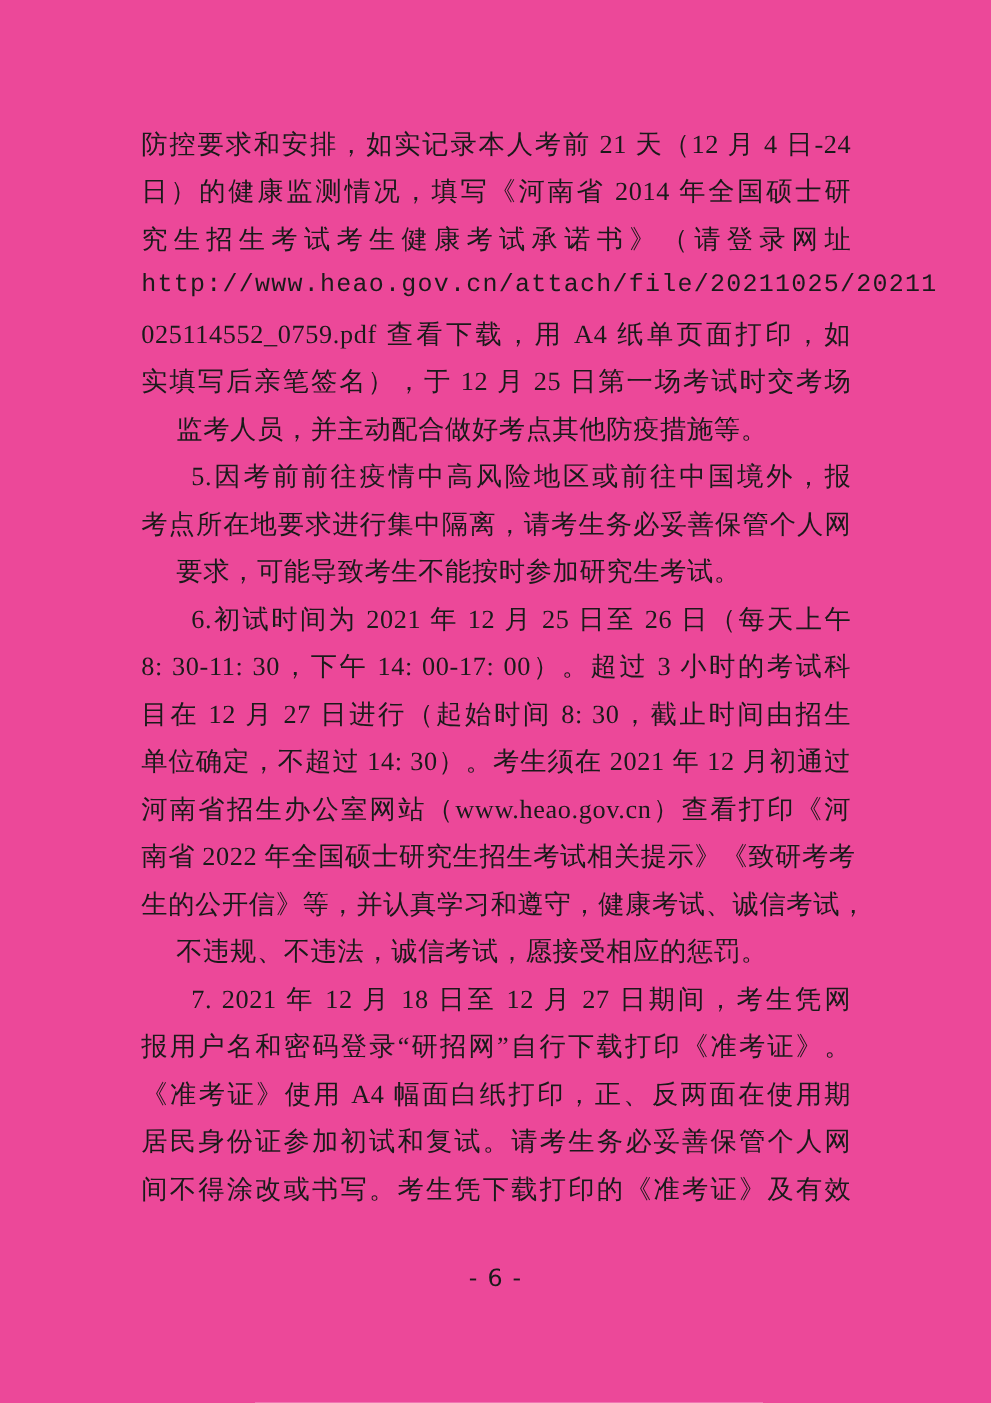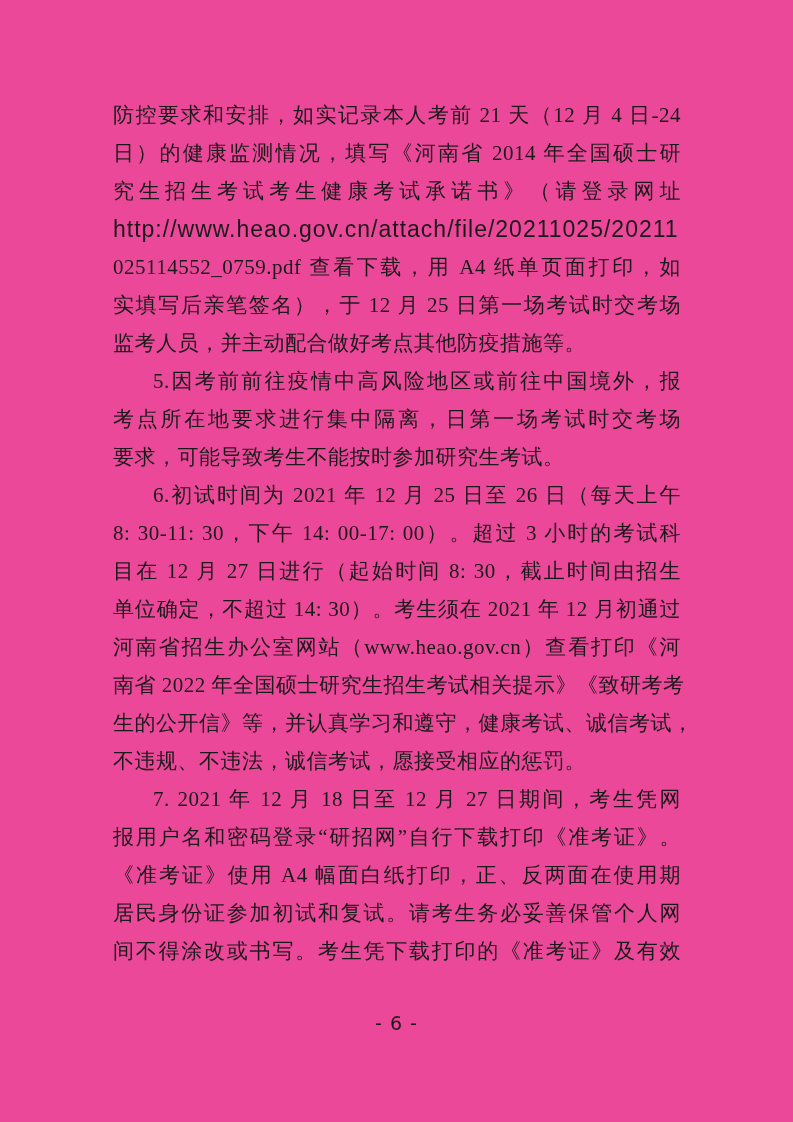--- a/index.html
+++ b/index.html
@@ -24,27 +24,28 @@
     font-size: 21px;
     line-height: 38px;
     height: 38px;
     white-space: nowrap;
     text-align: justify;
     text-align-last: justify;
     letter-spacing: 0.5px;
   }
   .line.para-end {
     text-align-last: left;
+    margin-left: 28px;
   }
   .line.indent {
     text-indent: 40px;
   }
   .line.url {
-    font-family: Liberation Sans, sans-serif;
-    font-size: 23px;
+    font-family: Liberation Mono, monospace;
+    font-size: 20px;
     letter-spacing: 1px;
     text-align-last: left;
   }
   .footer {
     position: absolute;
     left: 0; top: 1012px;
     width: 100%;
     text-align: center;
     font-size: 19px;
     font-family: "DejaVu Sans", "Liberation Sans", sans-serif;
@@ -58,21 +59,21 @@
 <div class="page">
   <div class="text-block">
     <div class="line">防控要求和安排，如实记录本人考前 21 天（12 月 4 日-24</div>
     <div class="line">日）的健康监测情况，填写《河南省 2014 年全国硕士研</div>
     <div class="line">究生招生考试考生健康考试承诺书》（请登录网址</div>
     <div class="line url">http://www.heao.gov.cn/attach/file/20211025/20211</div>
     <div class="line">025114552_0759.pdf 查看下载，用 A4 纸单页面打印，如</div>
     <div class="line">实填写后亲笔签名），于 12 月 25 日第一场考试时交考场</div>
     <div class="line para-end">监考人员，并主动配合做好考点其他防疫措施等。</div>
     <div class="line indent">5.因考前前往疫情中高风险地区或前往中国境外，报</div>
-    <div class="line">考点所在地要求进行集中隔离，日第一场考试时交考场</div>
+    <div class="line">考点所在地要求进行集中隔离，请考生务必妥善保管个人网</div>
     <div class="line para-end">要求，可能导致考生不能按时参加研究生考试。</div>
     <div class="line indent">6.初试时间为 2021 年 12 月 25 日至 26 日（每天上午</div>
     <div class="line">8: 30-11: 30，下午 14: 00-17: 00）。超过 3 小时的考试科</div>
     <div class="line">目在 12 月 27 日进行（起始时间 8: 30，截止时间由招生</div>
     <div class="line">单位确定，不超过 14: 30）。考生须在 2021 年 12 月初通过</div>
     <div class="line">河南省招生办公室网站（www.heao.gov.cn）查看打印《河</div>
     <div class="line">南省 2022 年全国硕士研究生招生考试相关提示》《致研考考</div>
     <div class="line">生的公开信》等，并认真学习和遵守，健康考试、诚信考试，</div>
     <div class="line para-end">不违规、不违法，诚信考试，愿接受相应的惩罚。</div>
     <div class="line indent">7. 2021 年 12 月 18 日至 12 月 27 日期间，考生凭网</div>

